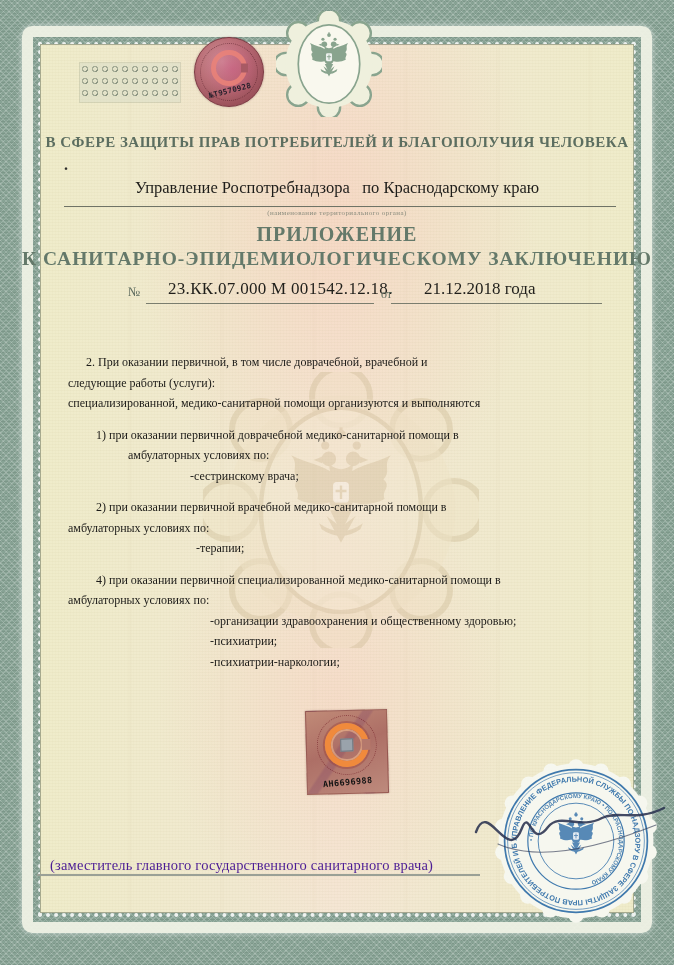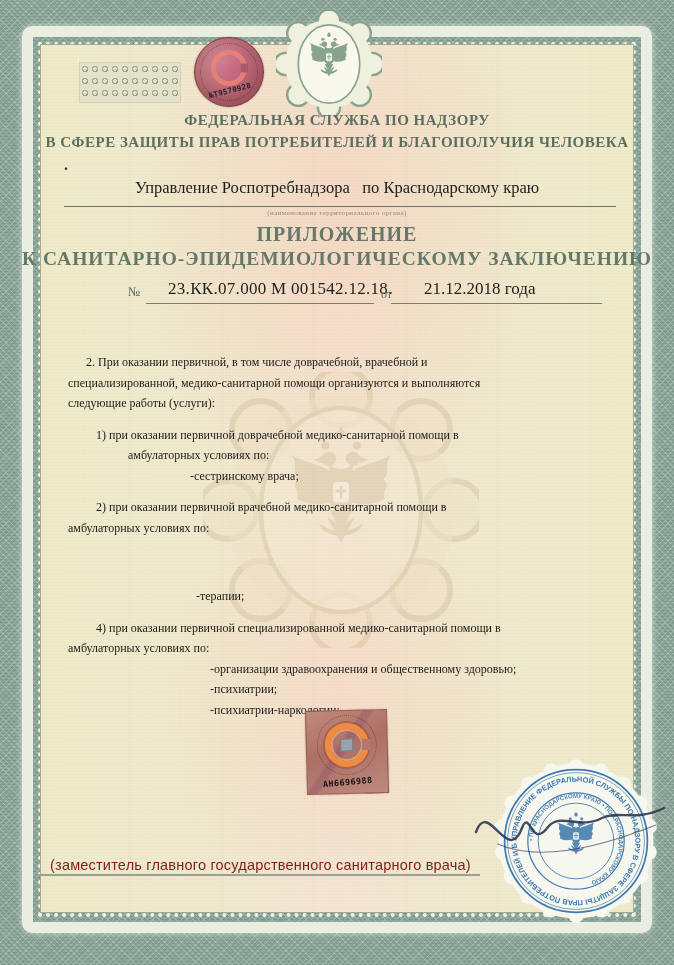--- a/index.html
+++ b/index.html
@@ -81,21 +81,21 @@
   .u2{position:absolute;left:391px;top:303px;width:211px;height:1px;background:#7a7d6e;}
 
   
   .body-block{position:absolute;left:68px;right:52px;top:352px;font-size:12px;
     line-height:20.5px;color:#1c1b18;}
   .bline{white-space:nowrap;}
   .ind-a{padding-left:18px;}
   .ind-b{padding-left:28px;margin-top:11px;}
   .ind-c{padding-left:60px;}
   .ind-d{padding-left:122px;}
-  .ind-e{padding-left:128px;margin-top:48px;}
+  .ind-e{padding-left:128px;}
   .ind-f{padding-left:142px;}
 
   
   .sq-sticker{position:absolute;left:306px;top:710px;width:80px;height:82px;
     transform:rotate(-1.5deg);
     background:
       linear-gradient(125deg, transparent 40%, rgba(120,60,100,.25) 42% 48%, transparent 50%),
       linear-gradient(160deg,#c08a77 0%,#ad6f66 45%,#bd8a7c 100%);
     border:1px solid rgba(110,45,45,.4);box-shadow:0 0 2px rgba(90,40,40,.35);}
   .sq-dotted{position:absolute;left:50%;top:34px;transform:translate(-50%,-50%);
@@ -107,22 +107,22 @@
     width:9px;height:11px;background:#b4786c;}
   .sq-core{position:absolute;left:50%;top:34px;transform:translate(-50%,-50%);
     width:11px;height:11px;background:#9aa3ab;border:1px solid #6e767e;}
   .sq-code{position:absolute;left:0;right:0;bottom:6px;text-align:center;
     font-family:"DejaVu Sans Mono",monospace;font-size:8.5px;font-weight:bold;color:#141414;
     transform:rotate(-4deg);letter-spacing:.4px;}
 
   
   .sig1{position:absolute;left:48px;top:840px;font-family:"Liberation Sans",sans-serif;
     font-size:14.5px;color:#8b8d85;letter-spacing:.2px;}
-  .sig2{position:absolute;left:50px;top:857px;font-family:Liberation Sans, sans-serif;
-    font-size:14.5px;color:#7f1d1d;letter-spacing:.2px;}
+  .sig2{position:absolute;left:50px;top:857px;font-family:Liberation Serif, serif;
+    font-size:14.5px;color:#4c1d95;letter-spacing:.2px;}
   .sig-underline{position:absolute;left:37px;top:874px;width:443px;height:1.5px;background:#9aa096;}
 
   
   .stamp{position:absolute;left:490px;top:755px;width:172px;height:172px;}
   .scrawl{position:absolute;left:468px;top:770px;width:206px;height:120px;z-index:6;}
 </style>
 </head>
 <body>
 
 <svg width="0" height="0" style="position:absolute" aria-hidden="true">
@@ -181,41 +181,40 @@
   <div class="round-sticker">
     <div class="rs-dotted"></div>
     <div class="rs-ring"></div>
     <div class="rs-code">№Т9570928</div>
   </div>
 
   <svg class="emblem-top" viewBox="0 0 100 100" style="--med-fill:#eff0dd;--med-oval:#f9f8ee;">
     <use href="#sym-medallion" width="100" height="100"></use>
   </svg>
 
-  <div class="hdr hdr1">ФЕДЕРАЛЬНАЯ СЛУЖБА ПО НАДЗОРУ</div>
   <div class="hdr hdr2">В СФЕРЕ ЗАЩИТЫ ПРАВ ПОТРЕБИТЕЛЕЙ И БЛАГОПОЛУЧИЯ  ЧЕЛОВЕКА</div>
   <div class="stray">.</div>
   <div class="org">Управление Роспотребнадзора   по Краснодарскому краю</div>
   <div class="rule"></div>
   <div class="org-cap">(наименование территориального органа)</div>
 
   <div class="title title2">К САНИТАРНО-ЭПИДЕМИОЛОГИЧЕСКОМУ ЗАКЛЮЧЕНИЮ</div>
   <div class="title title1">ПРИЛОЖЕНИЕ</div>
 
   <div class="num-label">№</div>
   <div class="num-value">23.КК.07.000 М 001542.12.18.</div>
   <div class="date-label">от</div>
   <div class="date-value">21.12.2018 года</div>
   <div class="u1"></div>
   <div class="u2"></div>
 
   <div class="body-block">
       <div class="bline ind-a">2. При оказании первичной, в том числе доврачебной, врачебной и</div>
+      <div class="bline">следующие работы (услуги):</div>
       <div class="bline">специализированной, медико-санитарной помощи организуются и выполняются</div>
-      <div class="bline">следующие работы (услуги):</div>
       <div class="bline ind-b">1) при оказании первичной доврачебной медико-санитарной помощи в</div>
       <div class="bline ind-c">амбулаторных условиях по:</div>
       <div class="bline ind-d">-сестринскому врача;</div>
       <div class="bline ind-b">2) при оказании первичной врачебной медико-санитарной помощи в</div>
       <div class="bline">амбулаторных условиях по:</div>
       <div class="bline ind-e">-терапии;</div>
       <div class="bline ind-b">4) при оказании первичной специализированной медико-санитарной помощи в</div>
       <div class="bline">амбулаторных условиях по:</div>
       <div class="bline ind-f">-организации здравоохранения и общественному здоровью;</div>
       <div class="bline ind-f">-психиатрии;</div>

